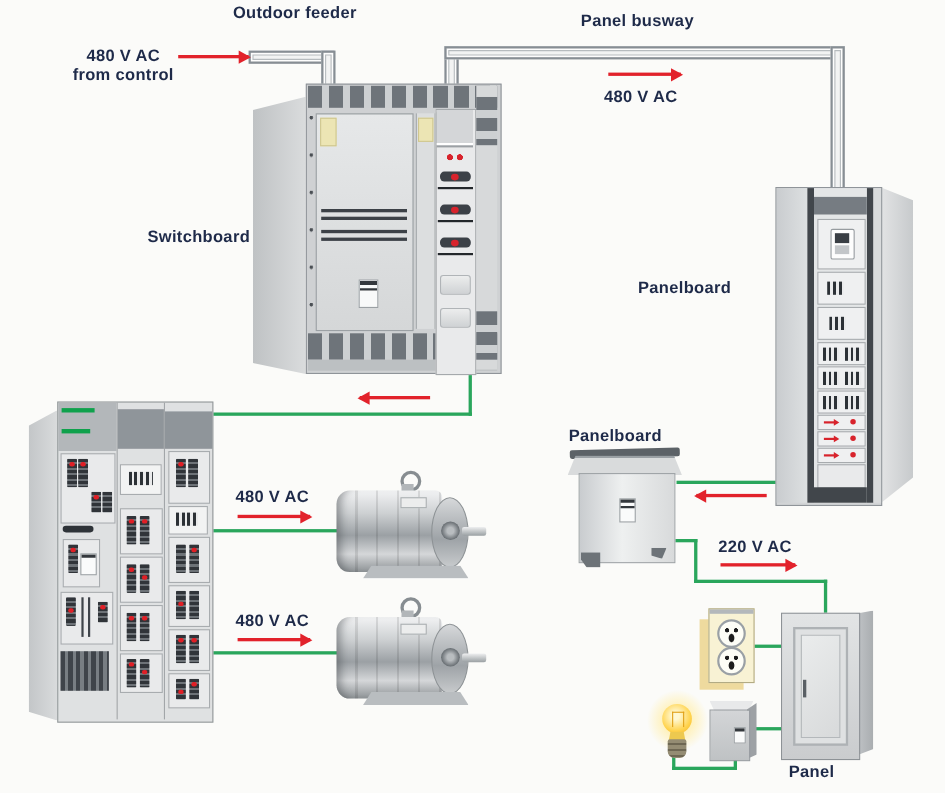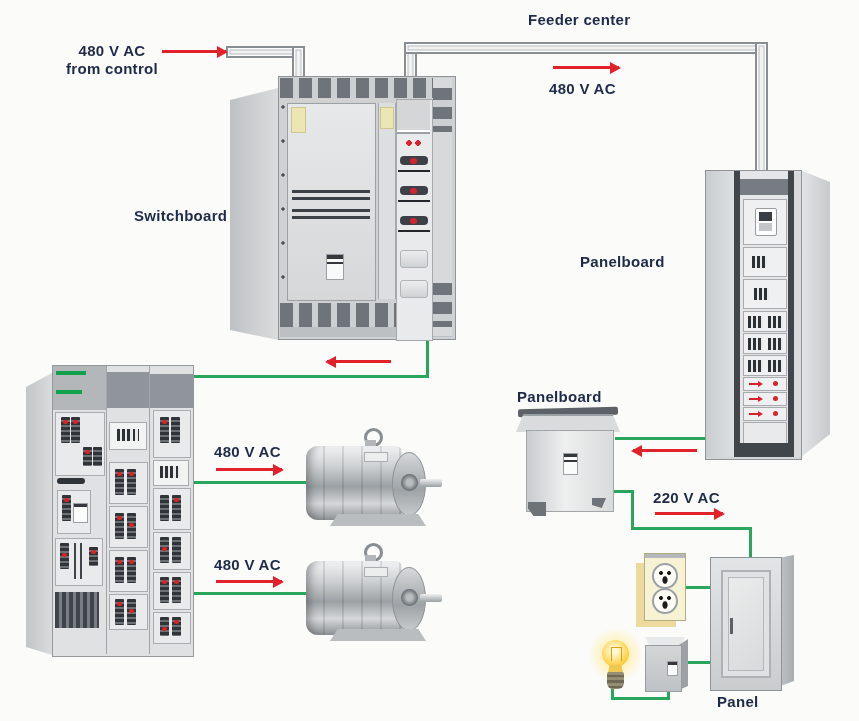--- a/index.html
+++ b/index.html
@@ -367,26 +367,27 @@
          background:radial-gradient(circle at 45% 40%,#fff8d2 15%,#ffd34d 62%,#f0ae1c 100%)">
       <div class="abs" style="left:9px;top:7px;width:9px;height:13px;border-left:1.5px solid #e0a016;border-right:1.5px solid #e0a016;
            border-top:1.5px solid #e0a016"></div>
     </div>
     <div class="abs" style="left:20px;top:38px;width:15px;height:8px;background:#edc94f;clip-path:polygon(10% 0,90% 0,100% 100%,0 100%)"></div>
     <div class="abs" style="left:19px;top:45px;width:17px;height:17px;border-radius:2px 2px 6px 6px;
          background:repeating-linear-gradient(180deg,#948c73 0 3px,#6e6753 3px 5.5px)"></div>
   </div>
 
   <div class="lbl center" style="left:198px;top:3px;width:140px">
+    <div>Outdoor feeder</div>
   </div>
   <div class="lbl center" style="left:62px;top:42px;width:100px">
     <div>480 V AC</div>
     <div>from control</div>
   </div>
-  <div class="lbl" style="left:528px;top:11px">Feeder center</div>
+  <div class="lbl" style="left:528px;top:11px">Panel busway</div>
   <div class="lbl" style="left:549px;top:80px">480 V AC</div>
   <div class="lbl" style="left:134px;top:207px">Switchboard</div>
   <div class="lbl" style="left:580px;top:253px">Panelboard</div>
   <div class="lbl" style="left:517px;top:388px">Panelboard</div>
   <div class="lbl" style="left:653px;top:489px">220 V AC</div>
   <div class="lbl" style="left:214px;top:443px">480 V AC</div>
   <div class="lbl" style="left:214px;top:556px">480 V AC</div>
   <div class="lbl" style="left:717px;top:693px">Panel</div>
 
 </div>

